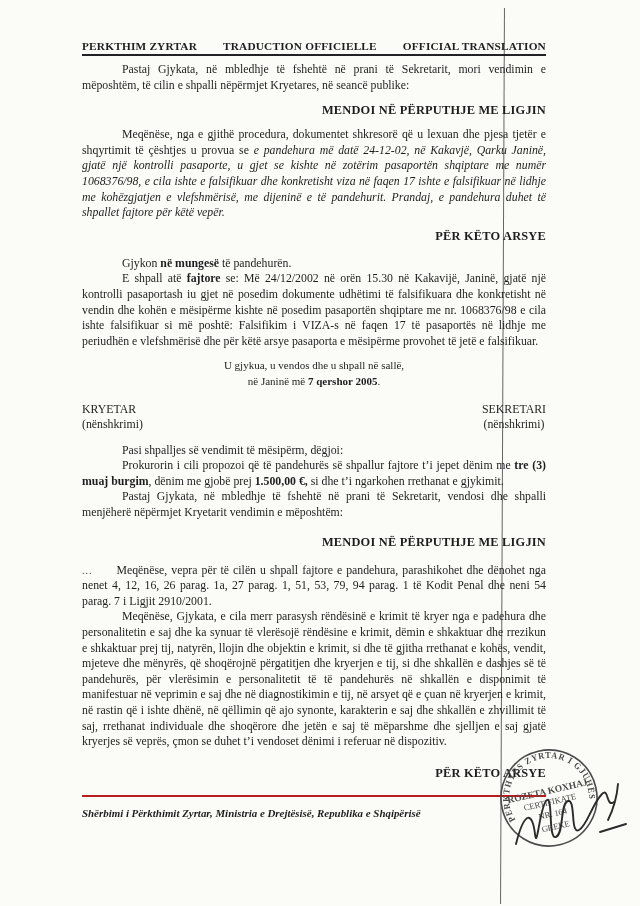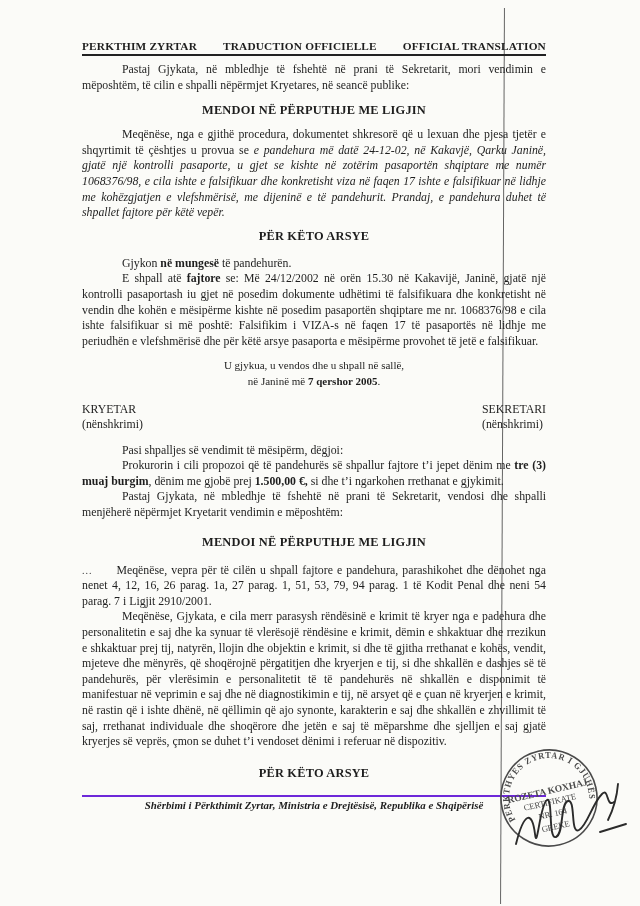--- a/index.html
+++ b/index.html
@@ -28,42 +28,42 @@
     display: flex; justify-content: space-between;
     font-weight: bold; font-size: 11.3px; letter-spacing: .2px;
     border-bottom: 2px solid #222; padding-bottom: 2px;
   }
 
   .para {
     margin: 0; font-size: 11.8px; line-height: 15.6px;
     text-align: justify; text-indent: 40px;
   }
   .heading {
-    text-align: center; font-weight: bold; font-size: 12.4px;
+    text-align: right; font-weight: bold; font-size: 12.4px;
     margin: 10px 0 9px 0; letter-spacing: .2px;
   }
   .spacer-sm { height: 6px; }
   .spacer-md { height: 10px; }
 
   .centered-block { text-align: center; font-size: 11px; line-height: 15.6px; margin-top: 9px; }
 
   .sign-row {
     display: flex; justify-content: space-between;
     margin-top: 12px; font-size: 11.8px; line-height: 15.6px;
   }
-  .sign-col.right { text-align: left; margin-left: 28px; }
+  .sign-col.right { text-align: center; margin-left: 28px; }
 
   .p8-prefix { display: inline-block; text-indent: 0; font-size: 10px; color: #3a3a3a; letter-spacing: 1px; }
   .p8-gap { display: inline-block; width: 24px; }
   .no-indent { text-indent: 0; }
 
   .footer-block {
-    border-top: 2px solid #6d28d9;
-    margin-top: 14px; padding-top: 1px;
-    text-align: center; font-weight: bold; font-style: italic;
+    border-top: 2px solid #b91c1c;
+    margin-top: 14px; padding-top: 9px;
+    text-align: left; font-weight: bold; font-style: italic;
     font-size: 10.9px; line-height: 14.4px;
   }
 
   .stamp-wrap { position: absolute; left: 486px; top: 740px; width: 154px; height: 150px; }
   svg text { font-family: "Liberation Serif", serif; }
 </style>
 </head>
 <body>
 
 <div class="page">

